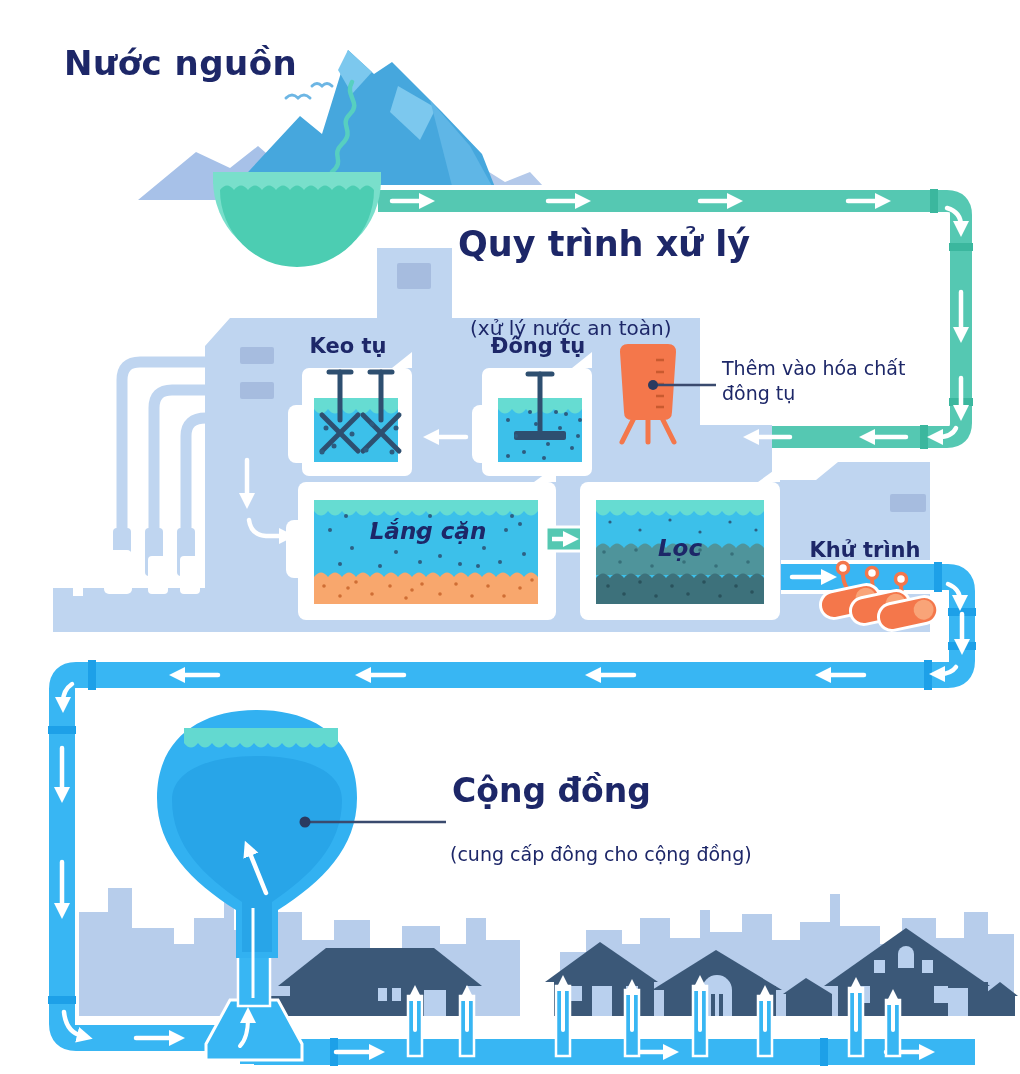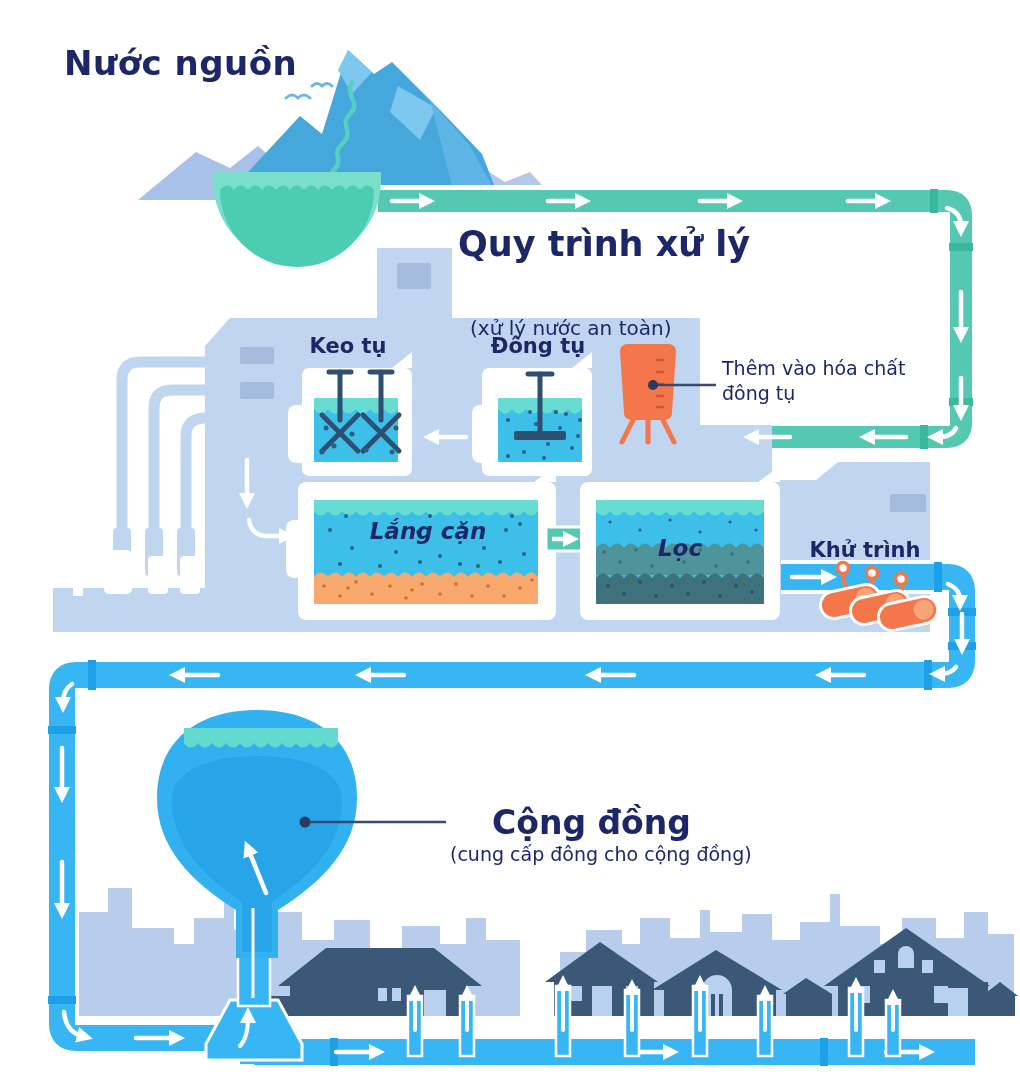--- a/index.html
+++ b/index.html
@@ -445,16 +445,16 @@
 <div class="lbl stage" style="left:478px;top:334px;width:120px;">Đông tụ</div>
 <div class="lbl stage-lg" style="left:336px;top:518px;width:184px;">Lắng cặn</div>
 <div class="lbl stage-lg" style="left:600px;top:515px;width:160px;margin-top:20px;">Lọc</div>
 <div class="lbl stage" style="left:800px;top:538px;width:130px;">Khử trình</div>
 
 <div class="lbl note" style="left:722px;top:356px;">
   <span style="display:block;">Thêm vào hóa chất</span>
   <span style="display:block;">đông tụ</span>
 </div>
 
-<div class="lbl comm-title" style="left:452px;top:804px;margin-left:40px;">Cộng đồng</div>
+<div class="lbl comm-title" style="left:452px;top:772px;">Cộng đồng</div>
 <div class="lbl note" style="left:450px;top:842px;">(cung cấp đông cho cộng đồng)</div>
 
 </div>
 
 </body></html>

